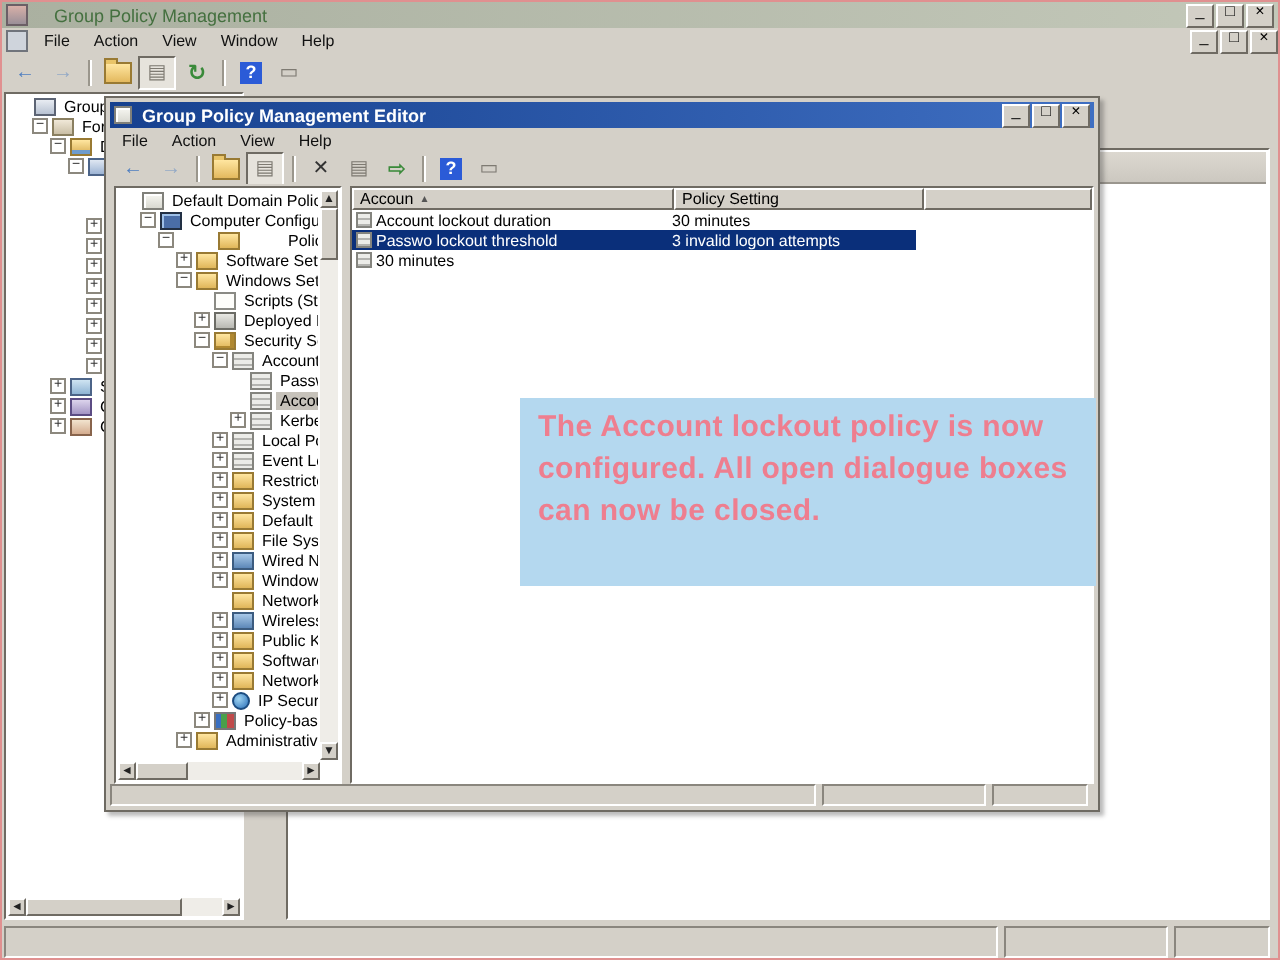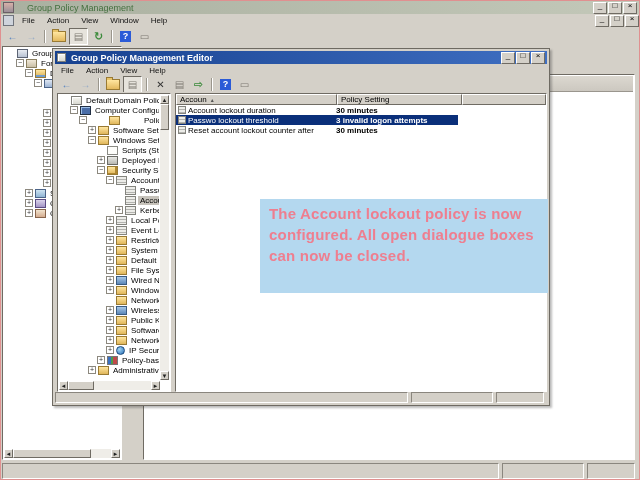--- a/index.html
+++ b/index.html
@@ -102,21 +102,21 @@
   #ed-tree-pane .clip{position:absolute;left:1px;top:1px;right:10px;bottom:11px;overflow:hidden;}
   #ed-list-pane{position:absolute;left:120px;top:1px;width:372px;height:299px;box-sizing:border-box;}
 
   .lheader{display:flex;height:11px;}
   .lh{box-sizing:border-box;font-size:8px;padding:0 3px;display:flex;align-items:center;
     white-space:nowrap;overflow:hidden;}
   .sortglyph{font-size:6px;color:#555;margin-left:4px;}
   .lrow{height:10px;width:282px;display:flex;align-items:center;font-size:8px;white-space:nowrap;overflow:hidden;}
   .lrow .ico-policy{width:8px;height:8px;margin:0 2px 0 2px;}
   .lp{width:148px;flex:none;overflow:hidden;}
-  .ls{flex:1;overflow:hidden;font-weight:bold;}
+  .ls{flex:1;overflow:hidden;}
   .lrow.sel{background:#0a2f7a;color:#fff;}
 
   .statusbar{position:absolute;display:flex;background:#d4d0c8;align-items:stretch;}
   #ed-status{left:2px;bottom:2px;right:2px;height:11px;}
   #main-status{left:2px;bottom:1px;right:2px;height:16px;}
   .sseg{box-sizing:border-box;border:1px solid;border-color:#8a867e #ffffff #ffffff #8a867e;
     margin-right:3px;background:#d4d0c8;}
 
   
   #annotation{position:absolute;left:260px;top:199px;width:288px;height:94px;z-index:20;
@@ -517,21 +517,20 @@
               <span class="lp">Account lockout duration</span>
               <span class="ls">30 minutes</span>
             </div>
             <div class="lrow sel">
               <div class="ico ico-policy"></div>
               <span class="lp">Passwo lockout threshold</span>
               <span class="ls">3 invalid logon attempts</span>
             </div>
             <div class="lrow">
               <div class="ico ico-policy"></div>
-              <span class="lp">Reset account lockout counter after</span>
               <span class="ls">30 minutes</span>
             </div>
           </div>
       </div>
     </div>
 
     <div id="ed-status" class="statusbar">
         <div class="sseg" style="width: auto; flex: 1 1 0%;"></div>
         <div class="sseg" style="width: 82px;"></div>
         <div class="sseg" style="width: 48px;"></div>

